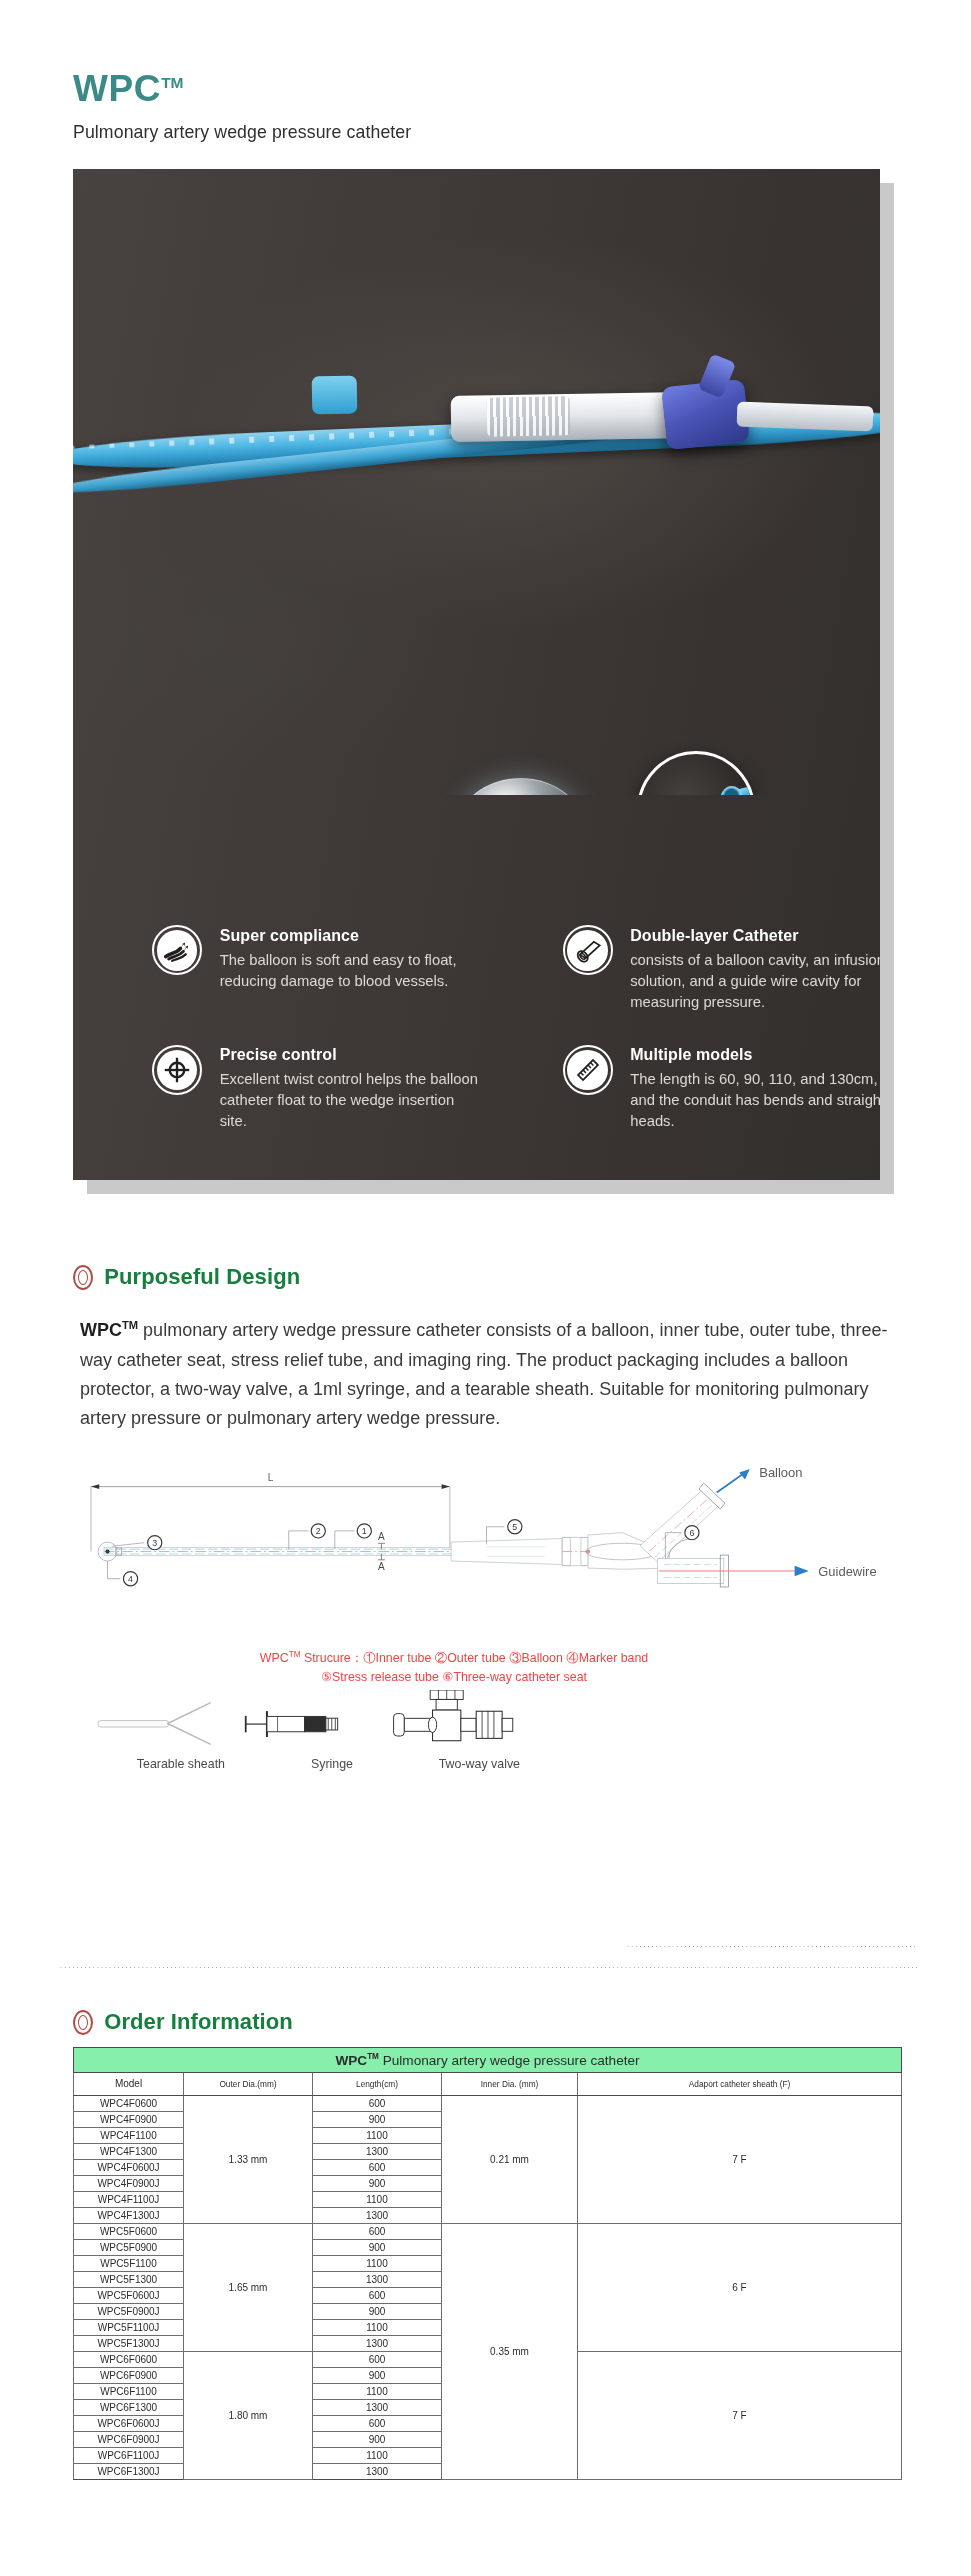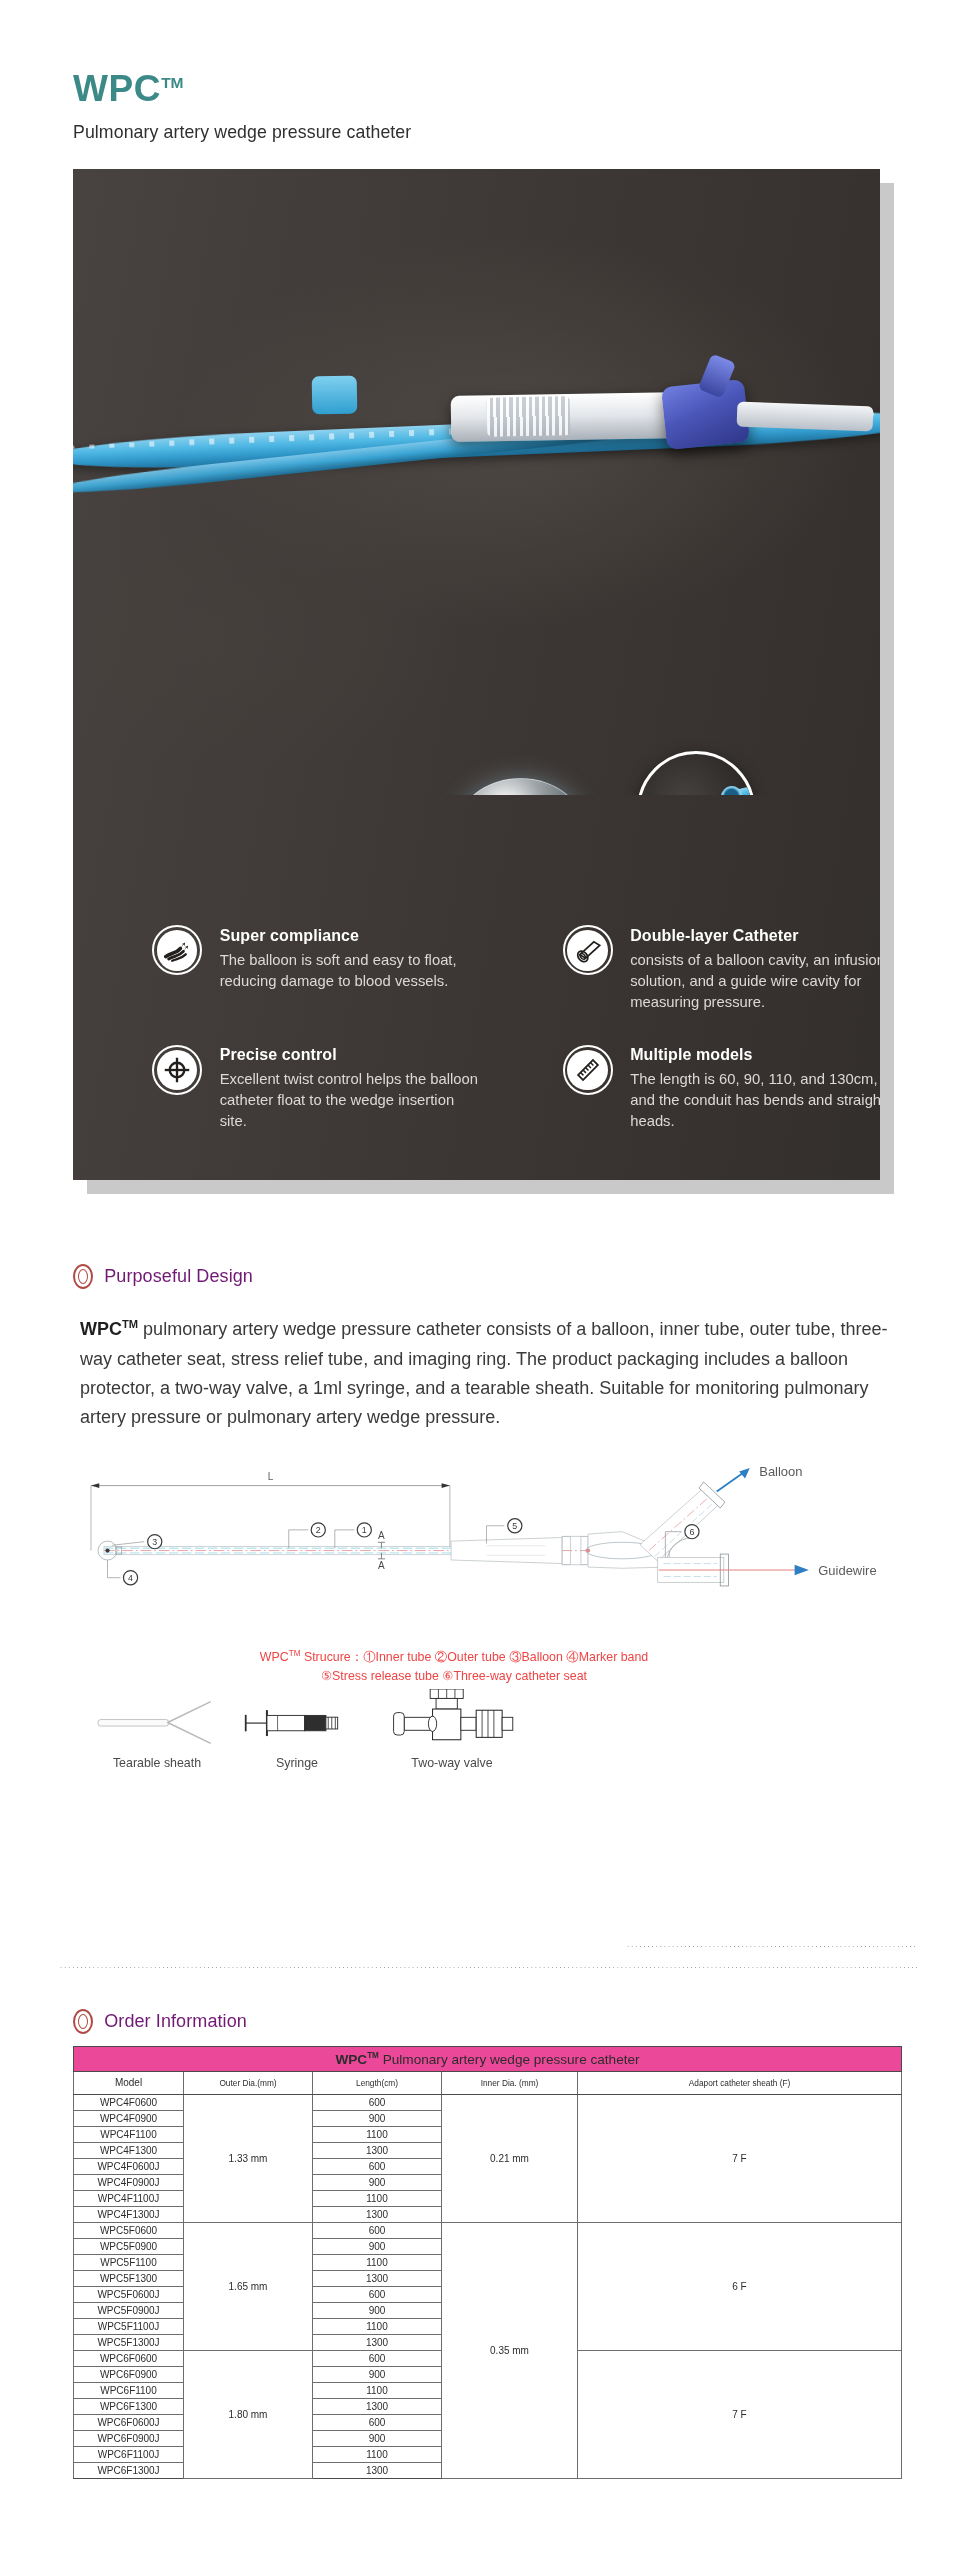--- a/index.html
+++ b/index.html
@@ -154,21 +154,21 @@
 
   
   .section-head { display: flex; align-items: center; gap: 11.2px; }
   .ring {
     width: 20px; height: 25px; border: 2.4px solid #b14a44; border-radius: 50%;
     position: relative; flex: 0 0 auto;
   }
   .ring::after {
     content: ""; position: absolute; inset: 3px; border: 1.8px solid #b14a44; border-radius: 50%;
   }
-  .section-title { font-size: 18px; font-weight: normal; color: #701a75; letter-spacing: 0.1px; }
+  .section-title { font-size: 22px; font-weight: bold; color: #15803d; letter-spacing: 0.1px; }
 
   .purposeful { margin: 70px 0 0 73px; }
   .purpose-body {
     margin: 26px 0 0 7px; width: 818px;
     font-size: 18px; line-height: 1.62; color: #3a3a3a; font-weight: 300;
   }
   .purpose-body b { font-weight: bold; color: #1f1f1f; }
   .purpose-body b sup { font-size: .62em; vertical-align: super; }
 
   
@@ -178,21 +178,21 @@
     margin: 3.5px 0 0 0; text-align: center; width: 762px;
     color: #ef4444; font-size: 12.4px; line-height: 1.5; font-weight: 300;
   }
   .struct-legend sup { font-size: .66em; vertical-align: super; }
 
   
   .accessories {
     position: relative; margin: 10.6px 0 0 89px; width: 532px; height: 106px;
   }
   .acc { position: absolute; text-align: center; }
-  .acc-label { margin-top: 5.9px; font-size: 12.4px; color: #4a4a4a; font-weight: 300; }
+  .acc-label { margin-top: 5.9px; font-size: 12.4px; color: #4a4a4a; font-weight: 300; text-align: right; }
 
   
   .div-dots {
     position: absolute; height: 1.2px;
     background-image: radial-gradient(circle, #9a9a9a 0.6px, rgba(0,0,0,0) 0.8px);
     background-size: 4.1px 1.2px; background-repeat: repeat-x;
   }
   .div-a { left: 626px; top: 1946px; width: 290px; }
   .div-b { left: 59px;  top: 1967px; width: 860px; }
 
@@ -201,21 +201,21 @@
   .order .section-head { margin-bottom: 12px; }
   table.spec {
     border-collapse: collapse; width: 827px; table-layout: fixed;
     font-weight: 300;
   }
   table.spec th, table.spec td {
     border: 0.6px solid #6d6d6d; text-align: center; color: #2c2c2c;
     padding: 0; height: 16px; font-weight: 400;
   }
   table.spec tr.title-row th {
-    background: #ec4899; font-size: 13.6px; height: 25px; border: 1.2px solid #4a4a4a;
+    background: #86efac; font-size: 13.6px; height: 25px; border: 1.2px solid #4a4a4a;
     font-weight: 400;
   }
   table.spec tr.title-row th b { font-weight: bold; }
   table.spec tr.title-row th sup { font-size: .6em; vertical-align: super; }
   table.spec tr.col-row th { font-size: 10px; height: 22.5px; border-top: 1.2px solid #4a4a4a; border-bottom:1.2px solid #4a4a4a; }
   table.spec tr.col-row th.small { font-size: 8.3px; }
   table.spec td.model { font-size: 10px; }
   table.spec td.len { font-size: 10px; }
   table.spec td.grp { font-size: 10px; }
   table.spec td.gsep { border-top: 1.2px solid #4a4a4a; }

